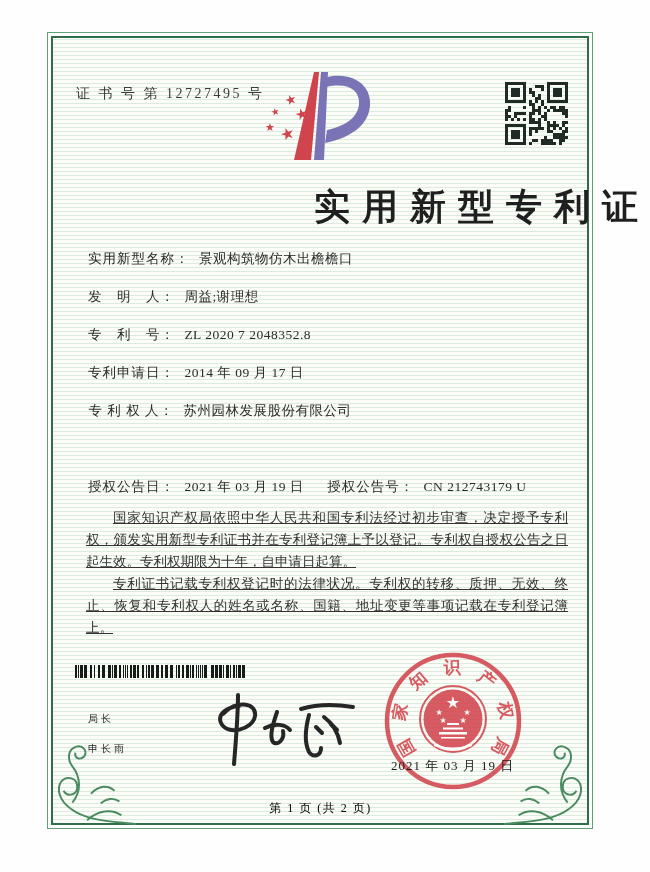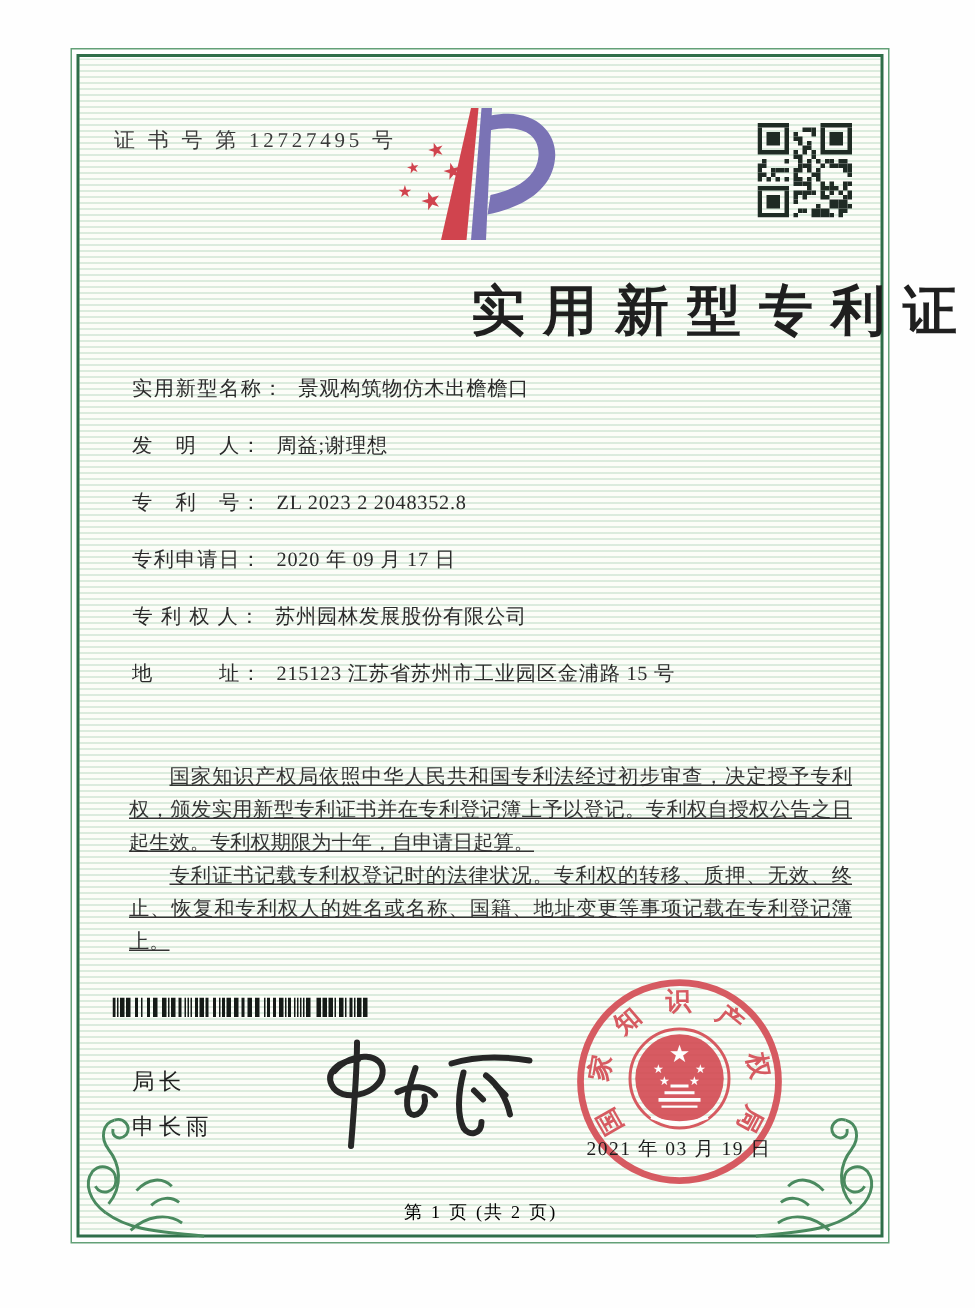--- a/index.html
+++ b/index.html
@@ -19,21 +19,21 @@
   .cert-no{left:76px;top:85px;font-size:14px;letter-spacing:2.5px;color:#3a3a3a;}
   .title{left:0;right:0;top:183px;text-align:right;font-size:36px;font-weight:700;
          letter-spacing:12px;text-indent:12px;color:#1f1f1f;}
   .row{left:88px;font-size:13.5px;white-space:nowrap;color:#2b2b2b;text-align:right;}
   .row .lbl{display:inline-block;min-width:86px;letter-spacing:1px;}
   .row .val{margin-left:6px;letter-spacing:0.5px;}
   .row .lbl2{margin-left:20px;letter-spacing:1px;}
   .paras{left:86px;top:507px;width:482px;font-size:13.5px;line-height:22px;
          color:#333;text-align:justify;text-decoration:underline;}
   .paras p{margin:0;text-indent:2em;}
-  .director{left:88px;font-size:15px;letter-spacing:3px;color:#222;}
+  .director{left:88px;font-size:10px;letter-spacing:3px;color:#222;}
   .seal-date{left:391px;top:757px;font-size:13px;letter-spacing:1px;color:#1c1c1c;z-index:6;}
   .footer{left:48px;width:545px;top:800px;text-align:center;font-size:12px;
           letter-spacing:1.5px;color:#000000;}
   svg{display:block;}
 </style>
 </head>
 <body>
 
 <div class="page">
 
@@ -201,33 +201,35 @@
   <div class="abs row" style="top:250px">
     <span class="lbl">实用新型名称：</span>
     <span class="val">景观构筑物仿木出檐檐口</span>
   </div>
   <div class="abs row" style="top:288px">
     <span class="lbl">发　明　人：</span>
     <span class="val">周益;谢理想</span>
   </div>
   <div class="abs row" style="top:326px">
     <span class="lbl">专　利　号：</span>
-    <span class="val">ZL 2023 2 2048352.8</span>
+    <span class="val">ZL 2020 7 2048352.8</span>
   </div>
   <div class="abs row" style="top:364px">
     <span class="lbl">专利申请日：</span>
-    <span class="val">2020 年 09 月 17 日</span>
+    <span class="val">2014 年 09 月 17 日</span>
   </div>
   <div class="abs row" style="top:402px">
     <span class="lbl">专 利 权 人：</span>
     <span class="val">苏州园林发展股份有限公司</span>
   </div>
-  <div class="abs row" style="top:440px">
-    <span class="lbl">地　　　址：</span>
-    <span class="val">215123 江苏省苏州市工业园区金浦路 15 号</span>
+  <div class="abs row" style="top:478px">
+    <span class="lbl">授权公告日：</span>
+    <span class="val">2021 年 03 月 19 日</span>
+    <span class="lbl2">授权公告号：</span>
+    <span class="val">CN 212743179 U</span>
   </div>
 
   <div class="abs paras">
     <p>国家知识产权局依照中华人民共和国专利法经过初步审查，决定授予专利权，颁发实用新型专利证书并在专利登记簿上予以登记。专利权自授权公告之日起生效。专利权期限为十年，自申请日起算。</p>
     <p>专利证书记载专利权登记时的法律状况。专利权的转移、质押、无效、终止、恢复和专利权人的姓名或名称、国籍、地址变更等事项记载在专利登记簿上。</p>
   </div>
 
   <div class="abs" style="left:75px;top:665px;">
     <svg id="barcode-svg" width="172" height="13" viewBox="0 0 172 13">
         <rect x="0" y="0" width="2" height="13" fill="#151b17"></rect>

